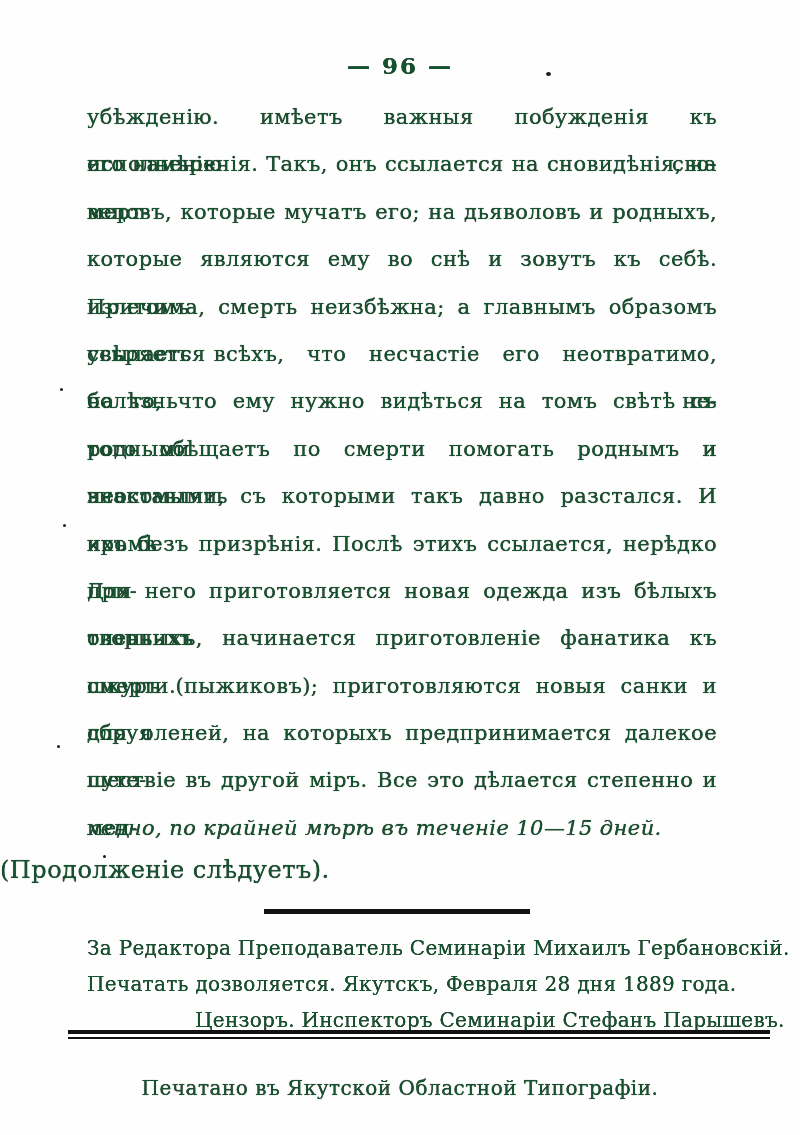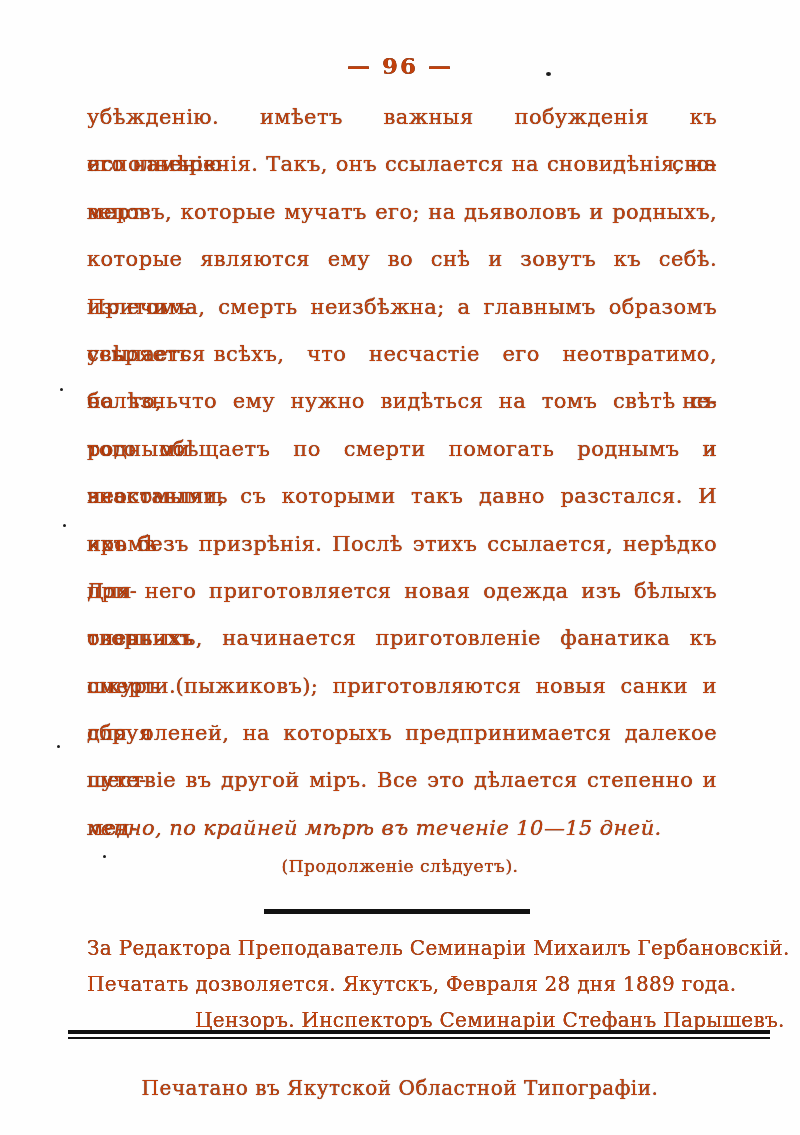--- a/index.html
+++ b/index.html
@@ -5,21 +5,21 @@
   html, body {
     margin: 0;
     padding: 0;
     background: #ffffff;
   }
   .page {
     position: relative;
     width: 800px;
     height: 1135px;
     background: #fefefe;
-    color: #c2410c;
+    color: #14532d;
     font-family: "DejaVu Serif", "Liberation Serif", serif;
     overflow: hidden;
   }
   .page-number {
     position: absolute;
     top: 52px;
     left: 0;
     width: 100%;
     text-align: center;
     font-size: 23px;
@@ -56,22 +56,22 @@
   }
   .text-line.last-line {
     text-align-last: left;
     font-style: italic;
   }
   .continuation-line {
     position: absolute;
     top: 856px;
     left: 0;
     width: 100%;
-    text-align: center;
-    font-size: 17px;
+    text-align: left;
+    font-size: 24px;
     letter-spacing: 0.5px;
     text-shadow: 0 0 0.7px #191919;
   }
   .section-rule {
     position: absolute;
     top: 909px;
     left: 264px;
     width: 266px;
     height: 5px;
     background: #121212;

